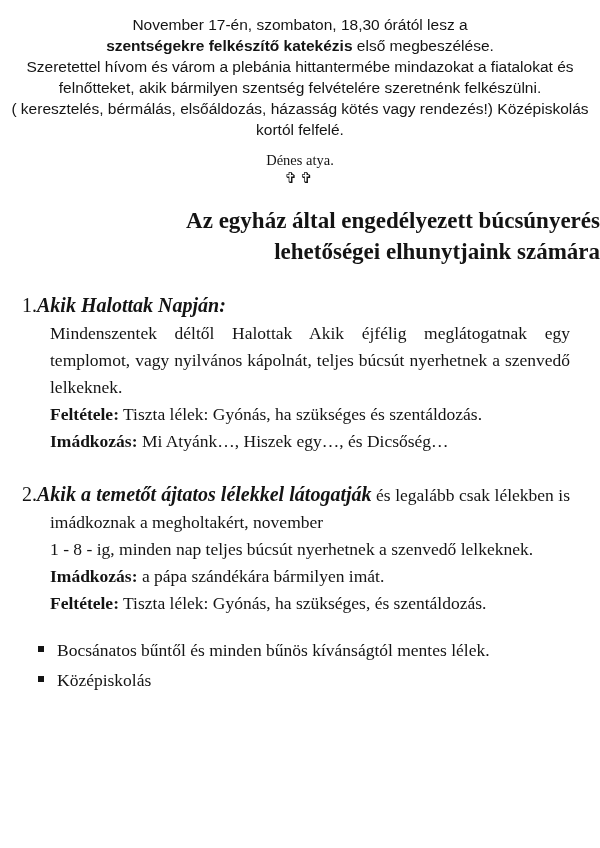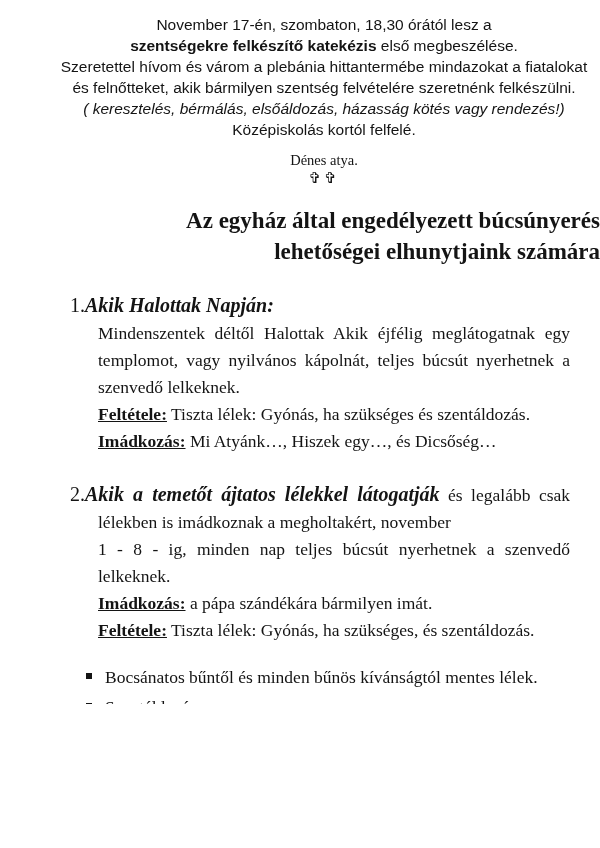--- a/index.html
+++ b/index.html
@@ -7,33 +7,32 @@
   .page {
     position: relative;
     width: 600px;
     height: 704px;
     margin: 0 auto;
     background: #ffffff;
     color: #141414;
     font-family: "Liberation Serif", serif;
     overflow: hidden;
     padding-top: 14px;
-    padding-left: 48px;
   }
 
   
   .announcement {
     font-family: "Liberation Sans", sans-serif;
     font-size: 15.5px;
     line-height: 21px;
     text-align: center;
     padding: 0 8px;
   }
   .announcement .b { font-weight: bold; }
-  .announcement .i { font-style: italic; }
+  .announcement .i { }
 
   
   .signature {
     margin-top: 11px;
     text-align: center;
     font-family: "Liberation Serif", serif;
     font-size: 14.5px;
     line-height: 18px;
   }
   .crosses {
@@ -72,21 +71,21 @@
     text-indent: -28px;
     font-size: 17.5px;
     line-height: 27px;
   }
   .section2-para .section-heading-line-inline { font-size: 20px; }
   .label-line {
     margin-left: 28px;
     font-size: 17.5px;
     line-height: 27px;
   }
-  .label { font-weight: bold; text-decoration: underline; }
+  .label { font-weight: bold; }
   .section + .section { margin-top: 26px; }
 
   
   .conditions-title {
     margin-top: 26px;
     text-align: center;
     font-weight: bold;
     font-style: italic;
     font-size: 21.5px;
     line-height: 28px;
@@ -143,21 +142,21 @@
 
   </div>
 
   <div class="conditions-list">
     <div class="cond-item">
         <span class="bullet"></span>
         <span>Bocsánatos bűntől és minden bűnös kívánságtól mentes lélek.</span>
       </div>
     <div class="cond-item">
         <span class="bullet"></span>
-        <span>Szentáldozás</span>
+        <span>Középiskolás</span>
       </div>
     <div class="cond-item">
         <span class="bullet"></span>
         <span>A kijelölt imák elvégzése.</span>
       </div>
   </div>
 
 </div>
 
 </body></html>

